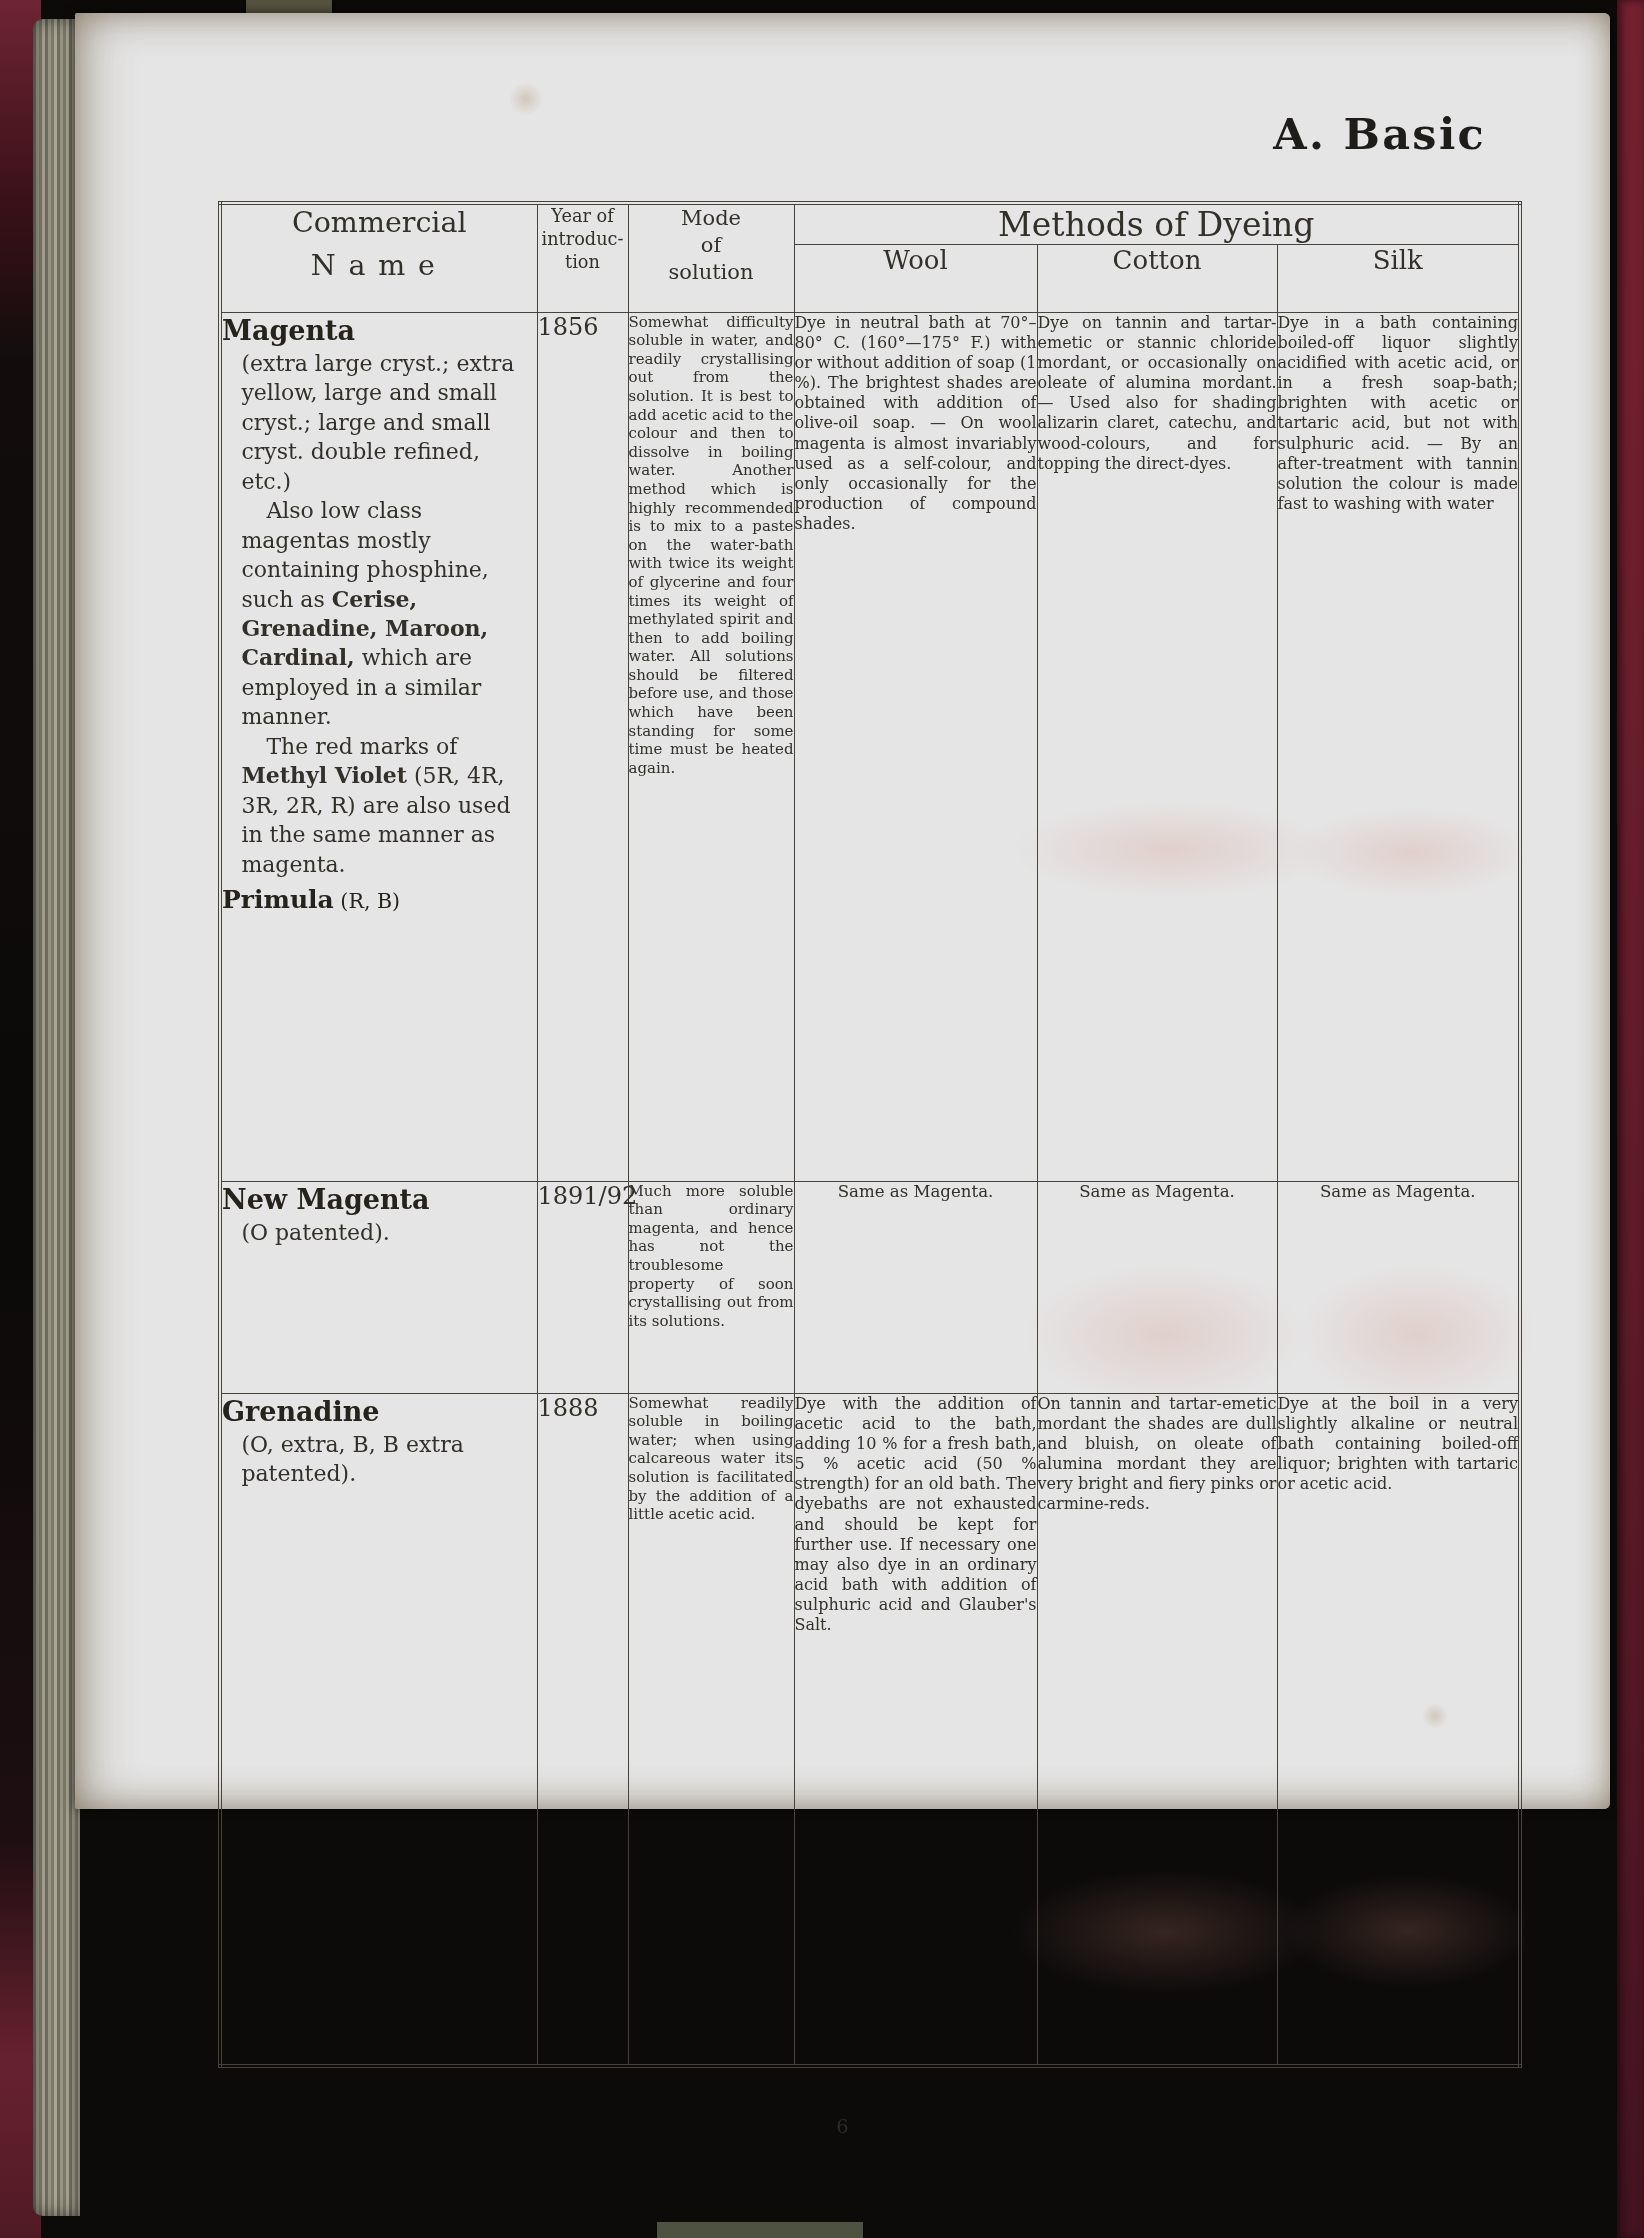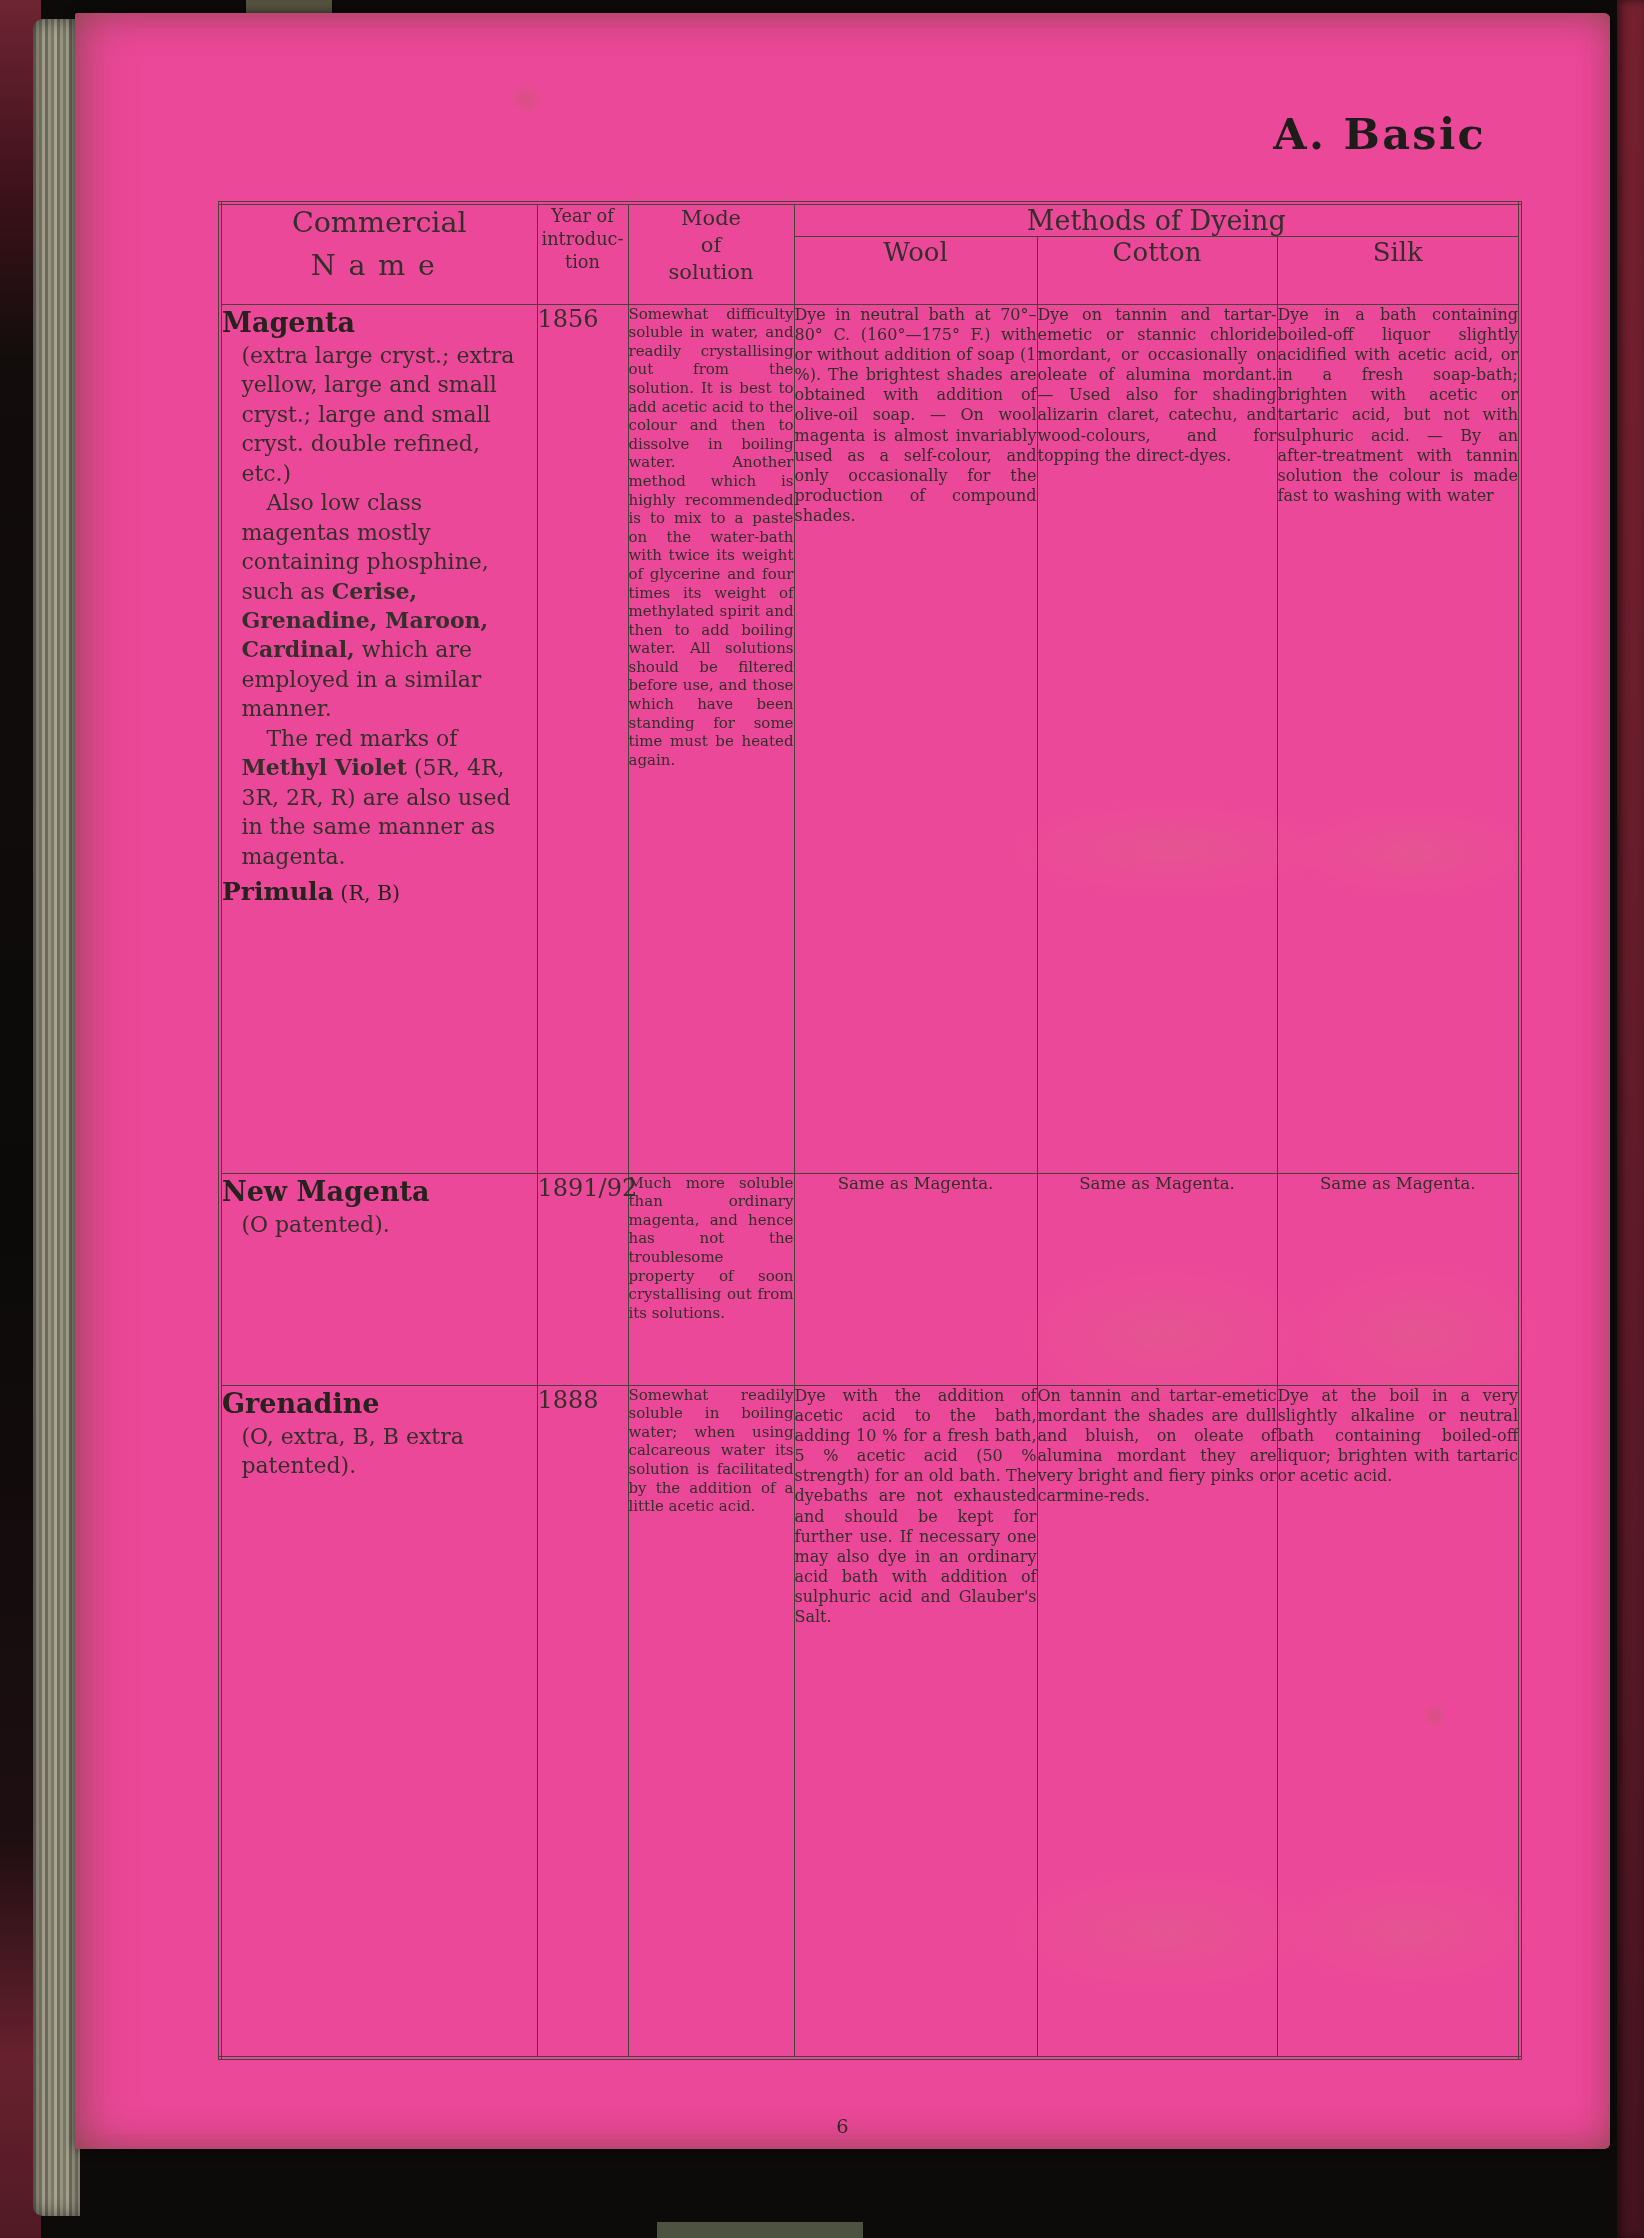--- a/index.html
+++ b/index.html
@@ -31,22 +31,22 @@
     border-radius:10.3px 0 0 10.3px;
     background:repeating-linear-gradient(90deg,
       #6f6d5f 0px,#6f6d5f 2.9px,
       #999583 2.9px,#999583 6.3px,
       #7c7b6a 6.3px,#7c7b6a 8.6px,
       #aaa592 8.6px,#aaa592 12px);
     box-shadow:inset 0 0 17px rgba(0,0,0,.5);
   }
   
   .paper{
-    position:absolute;left:75px;top:12.6px;width:1535px;height:2136px;
-    background:#ec4899;
+    position:absolute;left:75px;top:12.6px;width:1535px;height:1796px;
+    background:#e5e5e5;
     border-radius:2.3px 5.7px 5.7px 2.3px;
     box-shadow:
       inset 25px 0 51px -15px rgba(85,70,40,.38),
       inset -10.3px 0 34px -11.4px rgba(95,75,45,.30),
       inset 0 15px 40px -13.7px rgba(95,75,45,.32),
       inset 0 -15px 40px -13.7px rgba(95,75,45,.32),
       0 0 10.3px rgba(0,0,0,.6);
     color:#2e2b25;
   }
   .heading{
@@ -67,21 +67,21 @@
   tr.hdr1 th{border-bottom:1.7px solid #47423a;}
   .methods-span{border-bottom:1.7px solid #47423a;}
   tbody tr + tr td{border-top:1.7px solid #47423a;}
   
   .h-name{font-size:28.5px;padding-top:20.6px;line-height:1.25;text-align:center;color:#2b2822;}
   .h-name .nm{letter-spacing:.45em;display:block;margin-top:8px;}
   .h-year{font-size:17.7px;padding-top:23px;text-align:center;line-height:1.3;}
   .h-year span{display:block;}
   .h-mode{font-size:21px;padding-top:17px;text-align:center;line-height:1.3;}
   .h-mode span{display:block;}
-  .h-methods{font-size:27px;text-align:center;padding:17px 0 12.6px;}
+  .h-methods{font-size:33px;text-align:center;padding:17px 0 12.6px;}
   .h-sub{font-size:26px;text-align:center;padding-top:15px;}
   
   .cell-name{padding:16px 15px 0 17px;font-size:22px;line-height:1.34;}
   .row-title{font-size:27px;font-weight:600;color:#26231d;}
   .row-title.small{font-size:25px;}
   .name-sub{padding-left:19.4px;}
   .name-par{padding-left:19.4px;text-indent:25px;margin:0;}
   .b{font-weight:700;}
   .primula-line{margin-top:3.4px;}
   .primula-line .rb{font-size:20.6px;font-weight:normal;margin-top:46px;}

